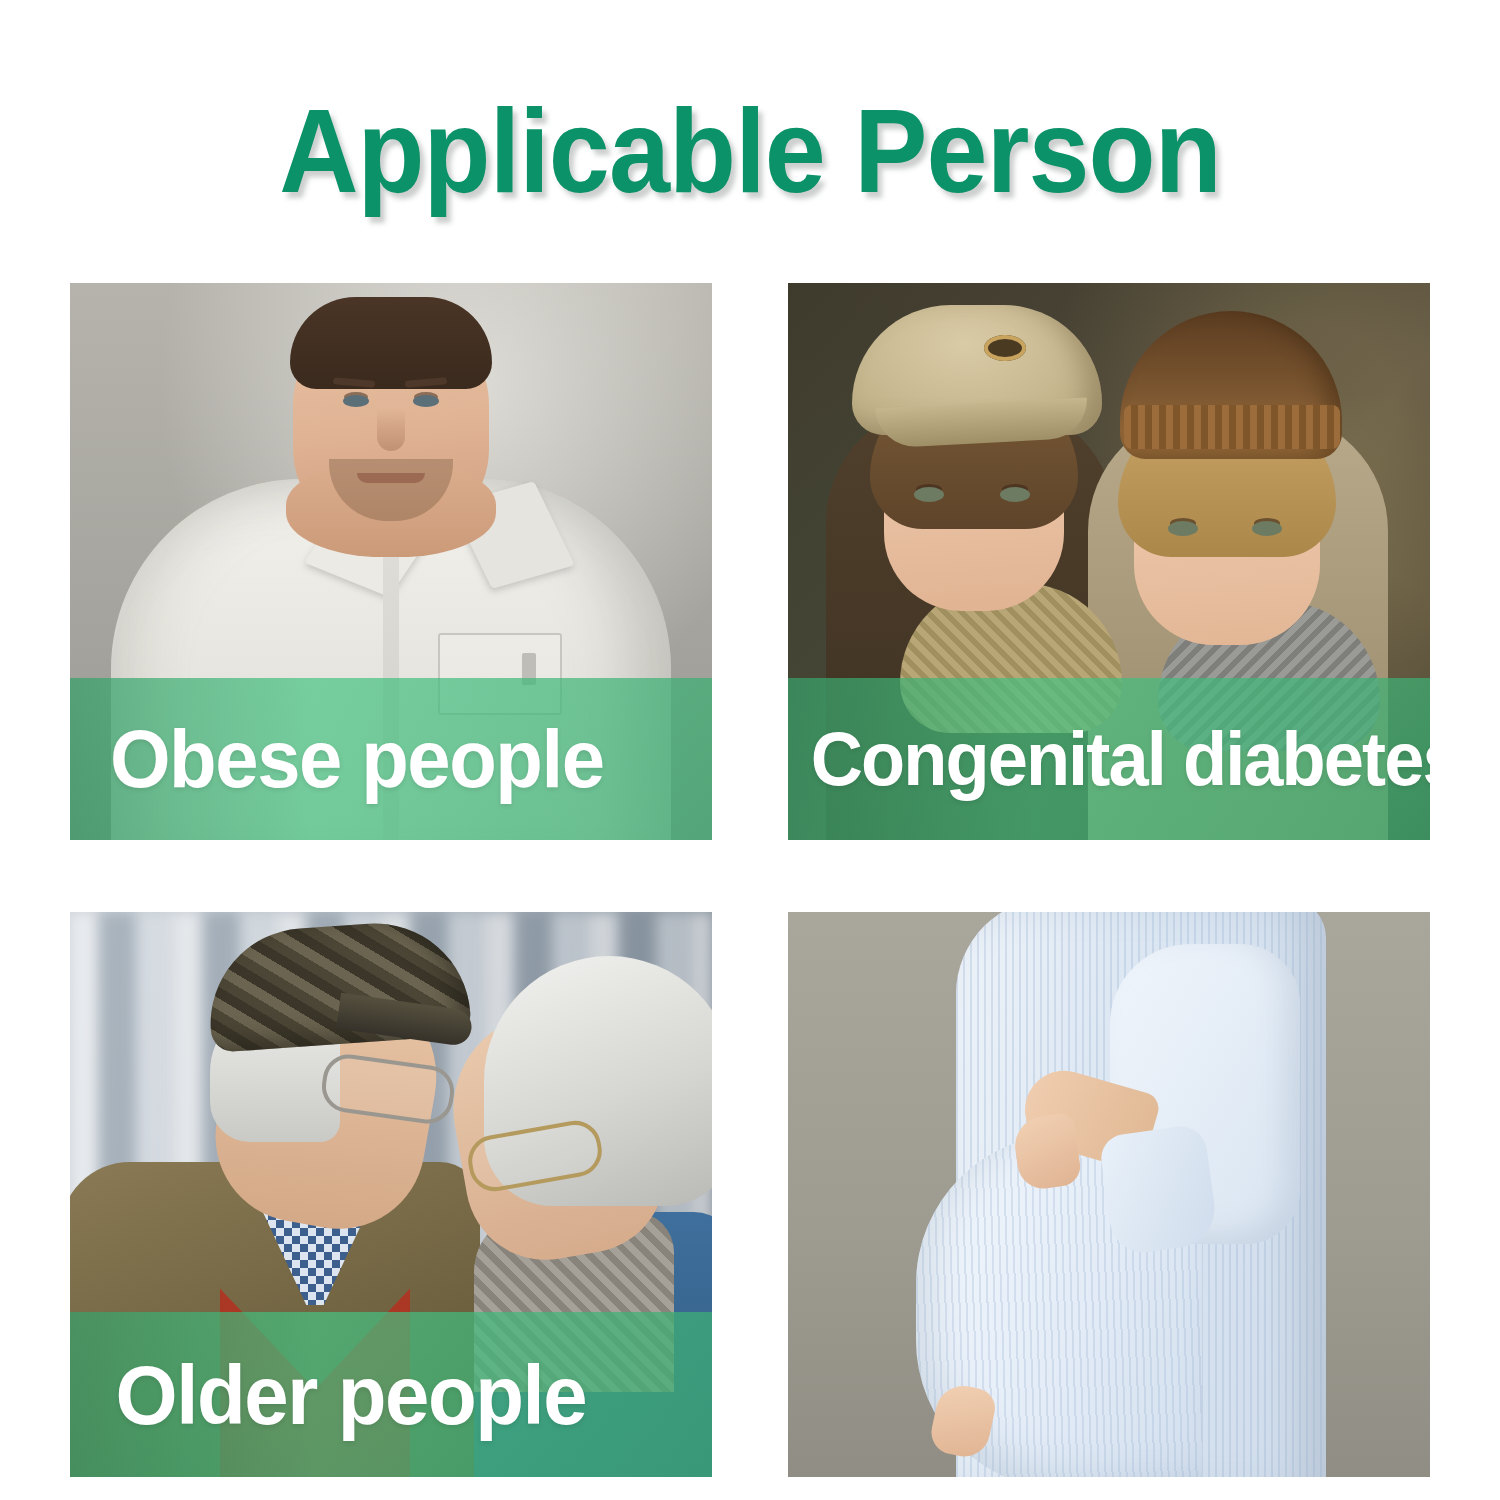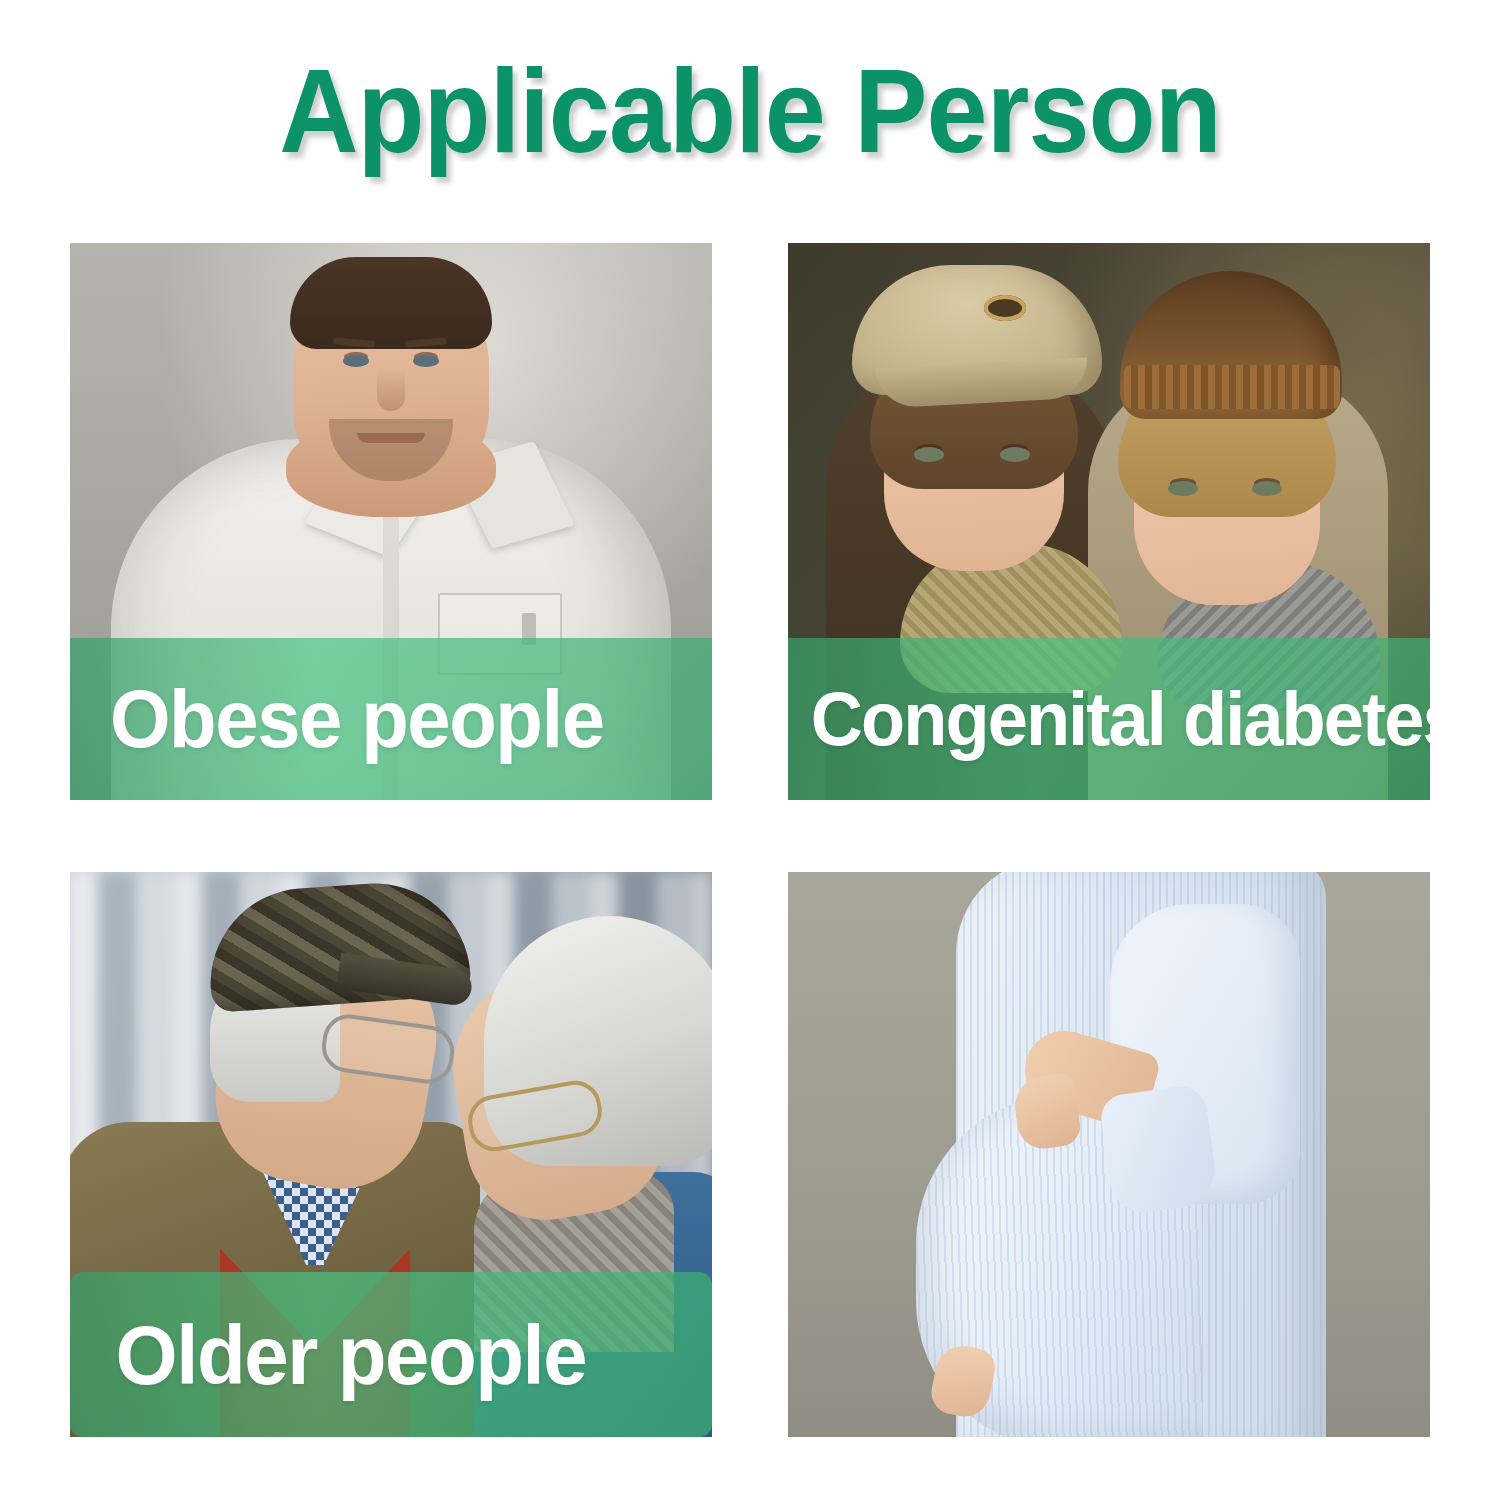--- a/index.html
+++ b/index.html
@@ -2,21 +2,21 @@
 <html><head>
 <meta charset="utf-8">
 <style>
   html,body{margin:0;padding:0;}
   body{
     width:1500px;height:1500px;
     background:#ffffff;
     font-family:"Liberation Sans", sans-serif;
     overflow:hidden;
   }
-  .page{position:relative;width:1500px;height:1232px;background:#fff;}
+  .page{position:relative;width:1500px;height:1232px;background:#fff;margin-top:40px;}
 
   
   .title{
     position:absolute;
     left:0;top:52px;width:1500px;
     text-align:center;
     font-family:"Liberation Sans", sans-serif;
     font-weight:700;
     font-size:118px;
     line-height:1.0;
@@ -50,21 +50,21 @@
     position:absolute;
     left:0;right:0;bottom:0;
     height:162px;
     display:flex;align-items:center;
     background:linear-gradient(90deg,
        rgba(55,160,105,0.72) 0%,
        rgba(70,195,130,0.70) 38%,
        rgba(60,175,115,0.72) 100%);
     mix-blend-mode:normal;
   }
-  .card.r2 .bar{height:165px;border-radius:13px;}
+  .card.r2 .bar{height:165px;}
   .bar-label{
     padding-left:42px;
     color:#ffffff;
     font-family:"Liberation Sans", sans-serif;
     font-weight:700;
     font-size:82px;
     line-height:1;
     letter-spacing:-1.5px;
     transform:scaleX(0.95);
     transform-origin:left center;

